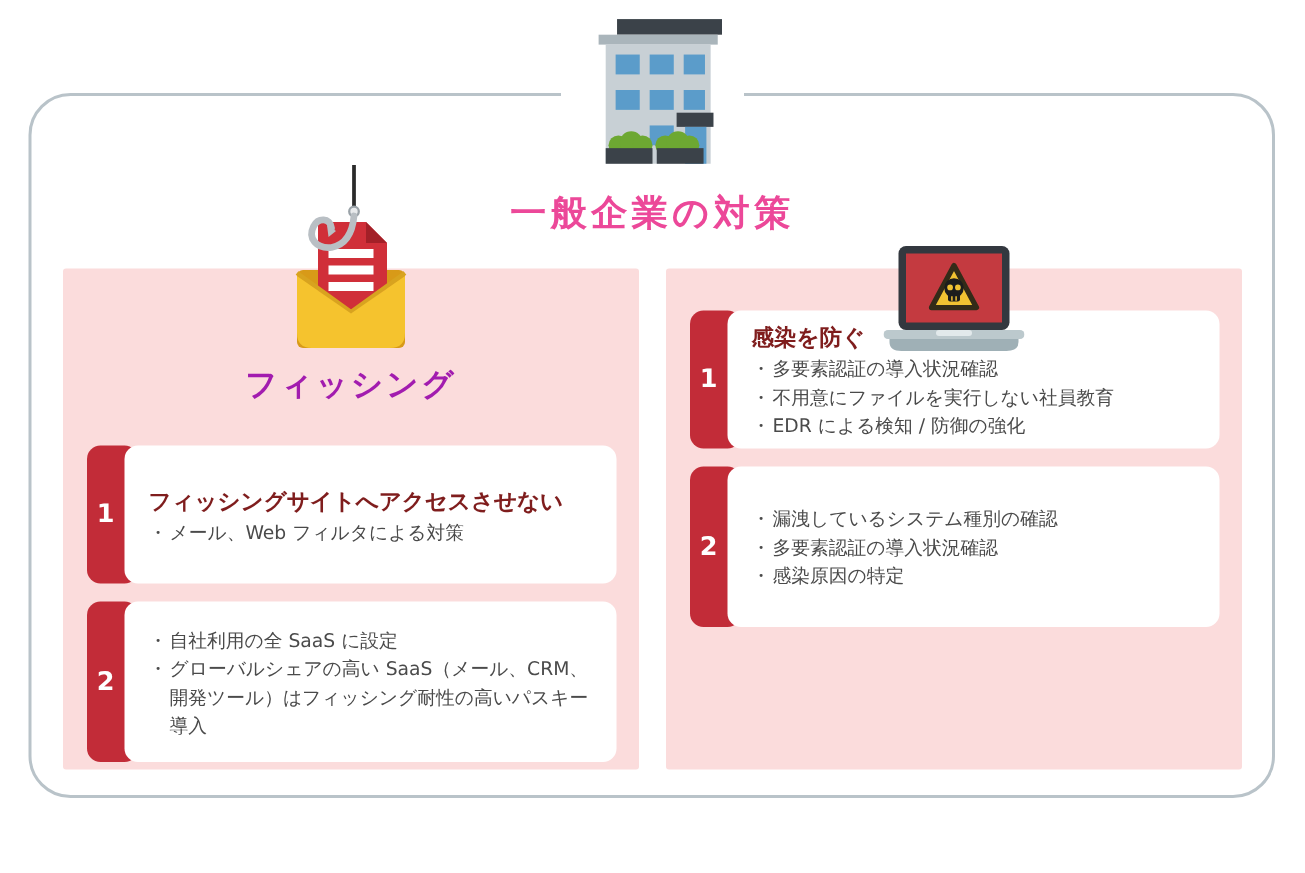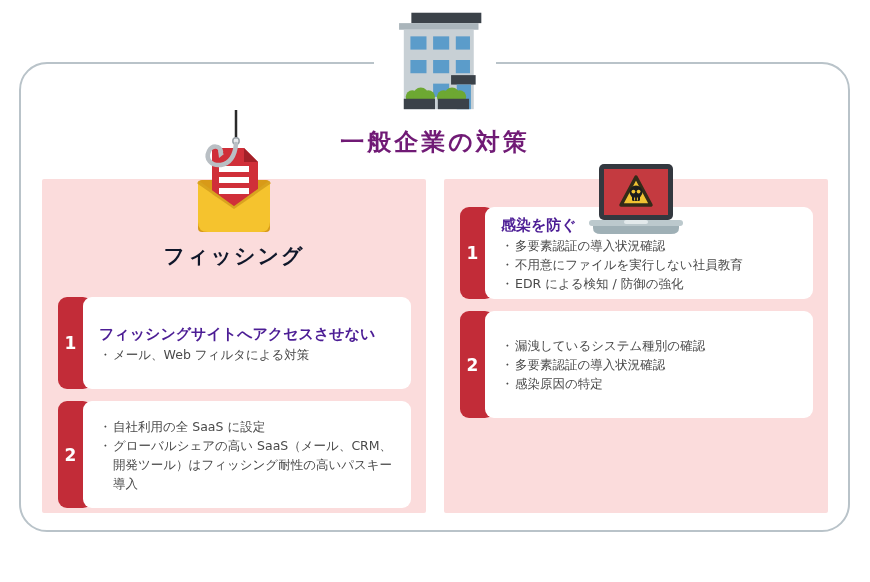--- a/index.html
+++ b/index.html
@@ -33,21 +33,21 @@
   }
 
   .main-title {
     position: absolute;
     left: 0; top: 126px;
     width: 100%;
     text-align: center;
     font-size: 24px;
     font-weight: bold;
     letter-spacing: 3px;
-    color: #701a75;
+    color: #ec4899;
     z-index: 2;
   }
 
   .panel {
     position: absolute;
     top: 179px;
     width: 384px;
     height: 334px;
     background: #fbdcdc;
     border-radius: 2px;
@@ -60,21 +60,21 @@
     position: absolute;
     z-index: 4;
   }
   .panel-icon--phishing { left: 190px; top: 110px; }
   .panel-icon--laptop   { left: 589px; top: 164px; }
 
   .panel-title {
     margin-top: 64px;
     text-align: center;
     font-weight: bold;
-    color: #0f172a;
+    color: #a21caf;
     line-height: 26px;
   }
   .panel-title--jp { font-size: 21px; letter-spacing: 2px; }
   .panel-title--en { font-size: 22px; letter-spacing: 0.5px; }
 
   .rows {
     margin: 28px 15px 0 16px;
     display: flex;
     flex-direction: column;
     gap: 12px;
@@ -103,21 +103,21 @@
     background: #ffffff;
     border-radius: 9px;
     z-index: 1;
     display: flex;
     flex-direction: column;
     justify-content: center;
     padding: 5px 12px 5px 16px;
   }
 
   .card-title {
-    color: #4c1d95;
+    color: #7f1d1d;
     font-weight: bold;
     font-size: 15px;
     line-height: 22px;
   }
 
   .bullet {
     display: flex;
     align-items: flex-start;
     font-size: 12.5px;
     color: #4a4a4a;

